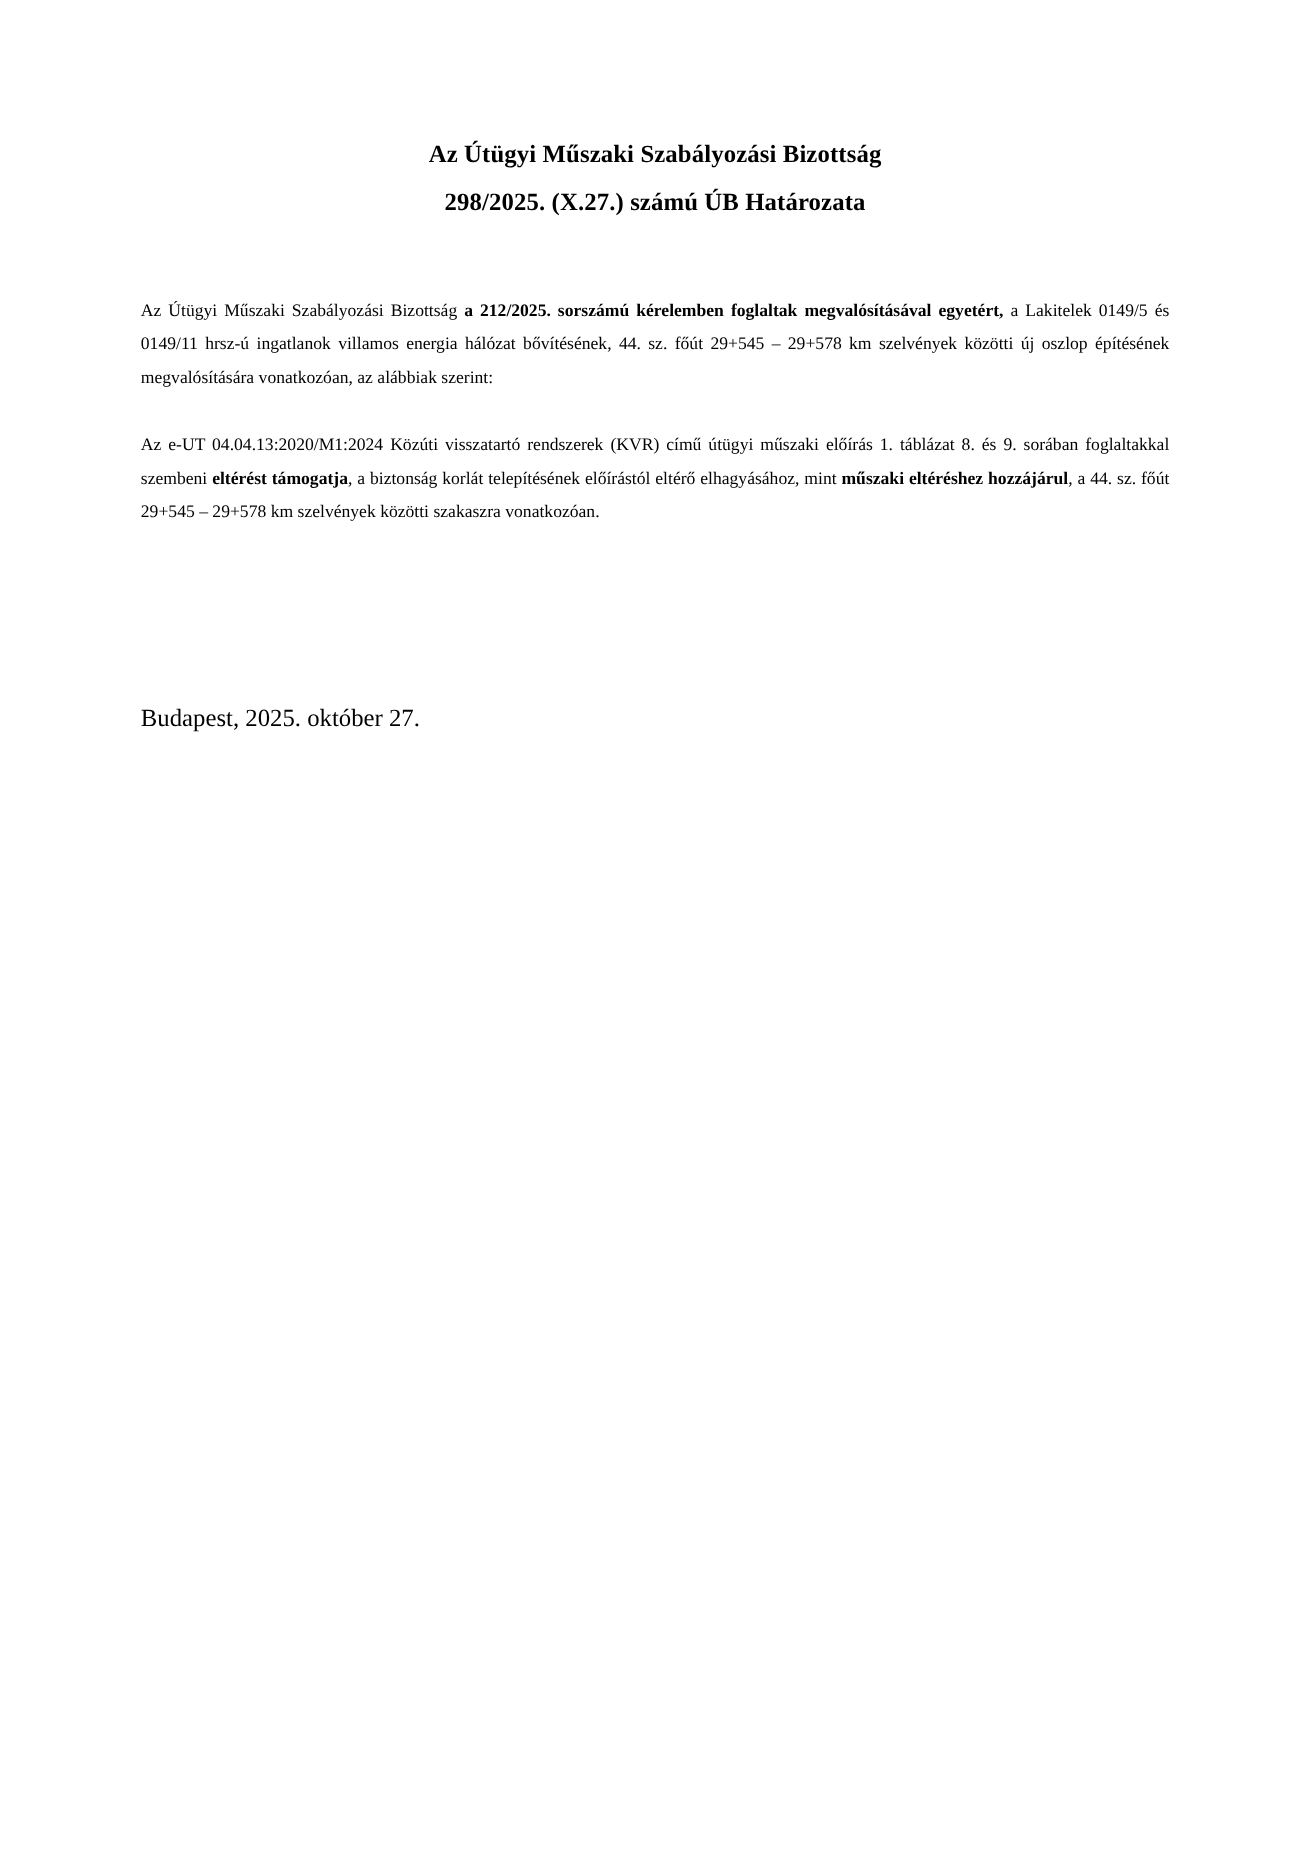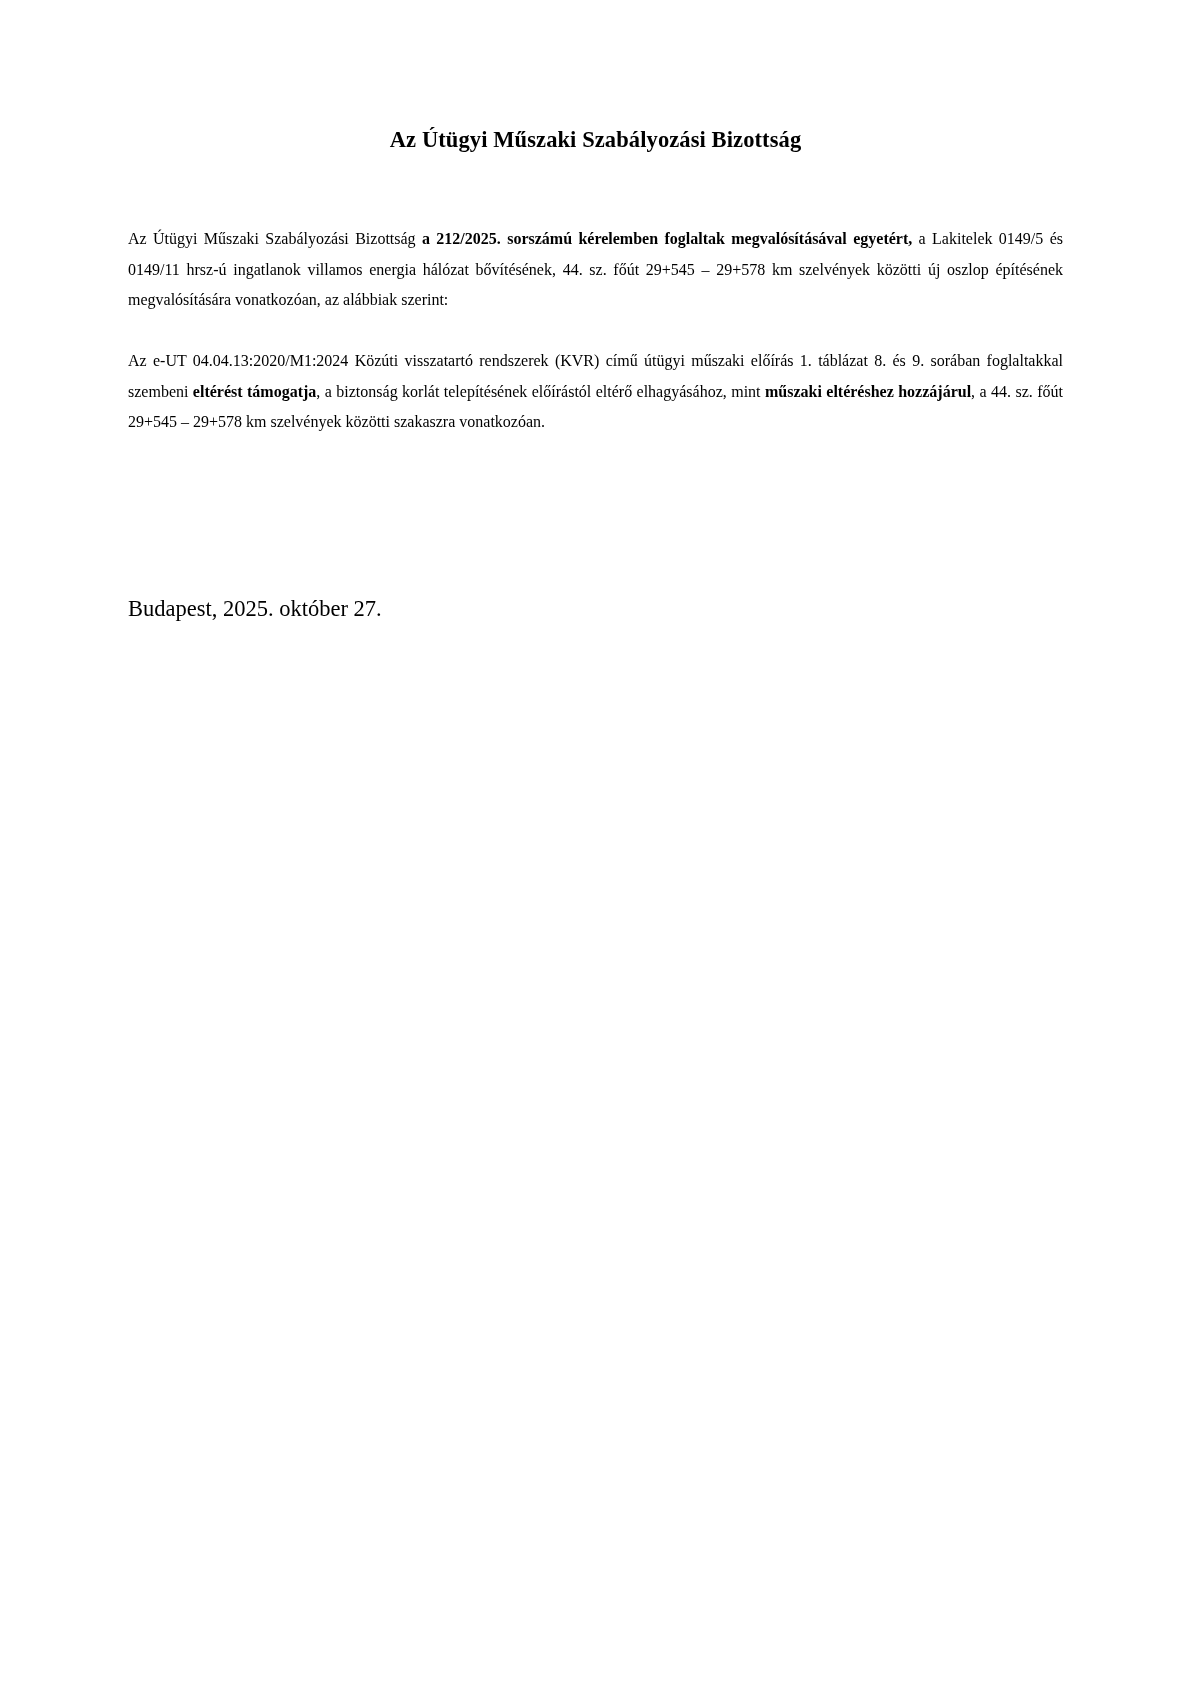--- a/index.html
+++ b/index.html
@@ -58,20 +58,21 @@
     margin-top: 29px;
   }
 </style>
 </head>
 <body>
 
 <div class="page">
 
   <div class="title-block">
     <div class="title-line">Az Útügyi Műszaki Szabályozási Bizottság</div>
+    <div class="title-line">298/2025. (X.27.) számú ÚB Határozata</div>
   </div>
 
   <div class="body-block">
 
     <p class="para">
       <span>Az Útügyi Műszaki Szabályozási Bizottság </span><span class="b">a 212/2025. sorszámú kérelemben foglaltak megvalósításával egyetért,</span><span> a Lakitelek 0149/5 és 0149/11 hrsz-ú ingatlanok villamos energia hálózat bővítésének, 44. sz. főút 29+545 – 29+578 km szelvények közötti új oszlop építésének megvalósítására vonatkozóan, az alábbiak szerint:</span>
     </p>
 
     <p class="para second">
       <span>Az e-UT 04.04.13:2020/M1:2024 Közúti visszatartó rendszerek (KVR) című útügyi műszaki előírás 1. táblázat 8. és 9. sorában foglaltakkal szembeni </span><span class="b">eltérést támogatja</span><span>, a biztonság korlát telepítésének előírástól eltérő elhagyásához, mint </span><span class="b">műszaki eltéréshez hozzájárul</span><span>, a 44. sz. főút 29+545 – 29+578 km szelvények közötti szakaszra vonatkozóan.</span>

